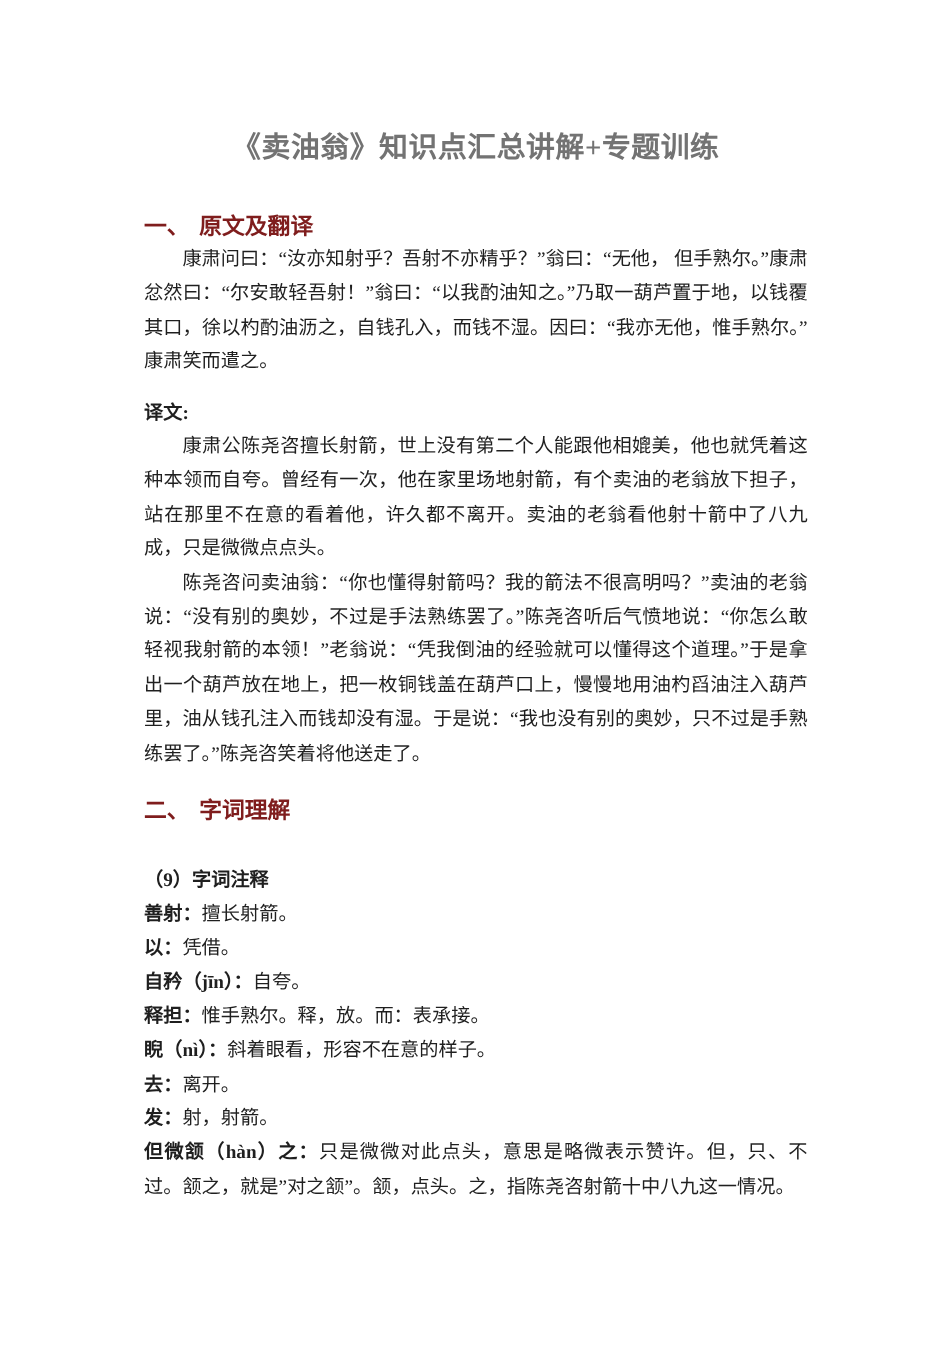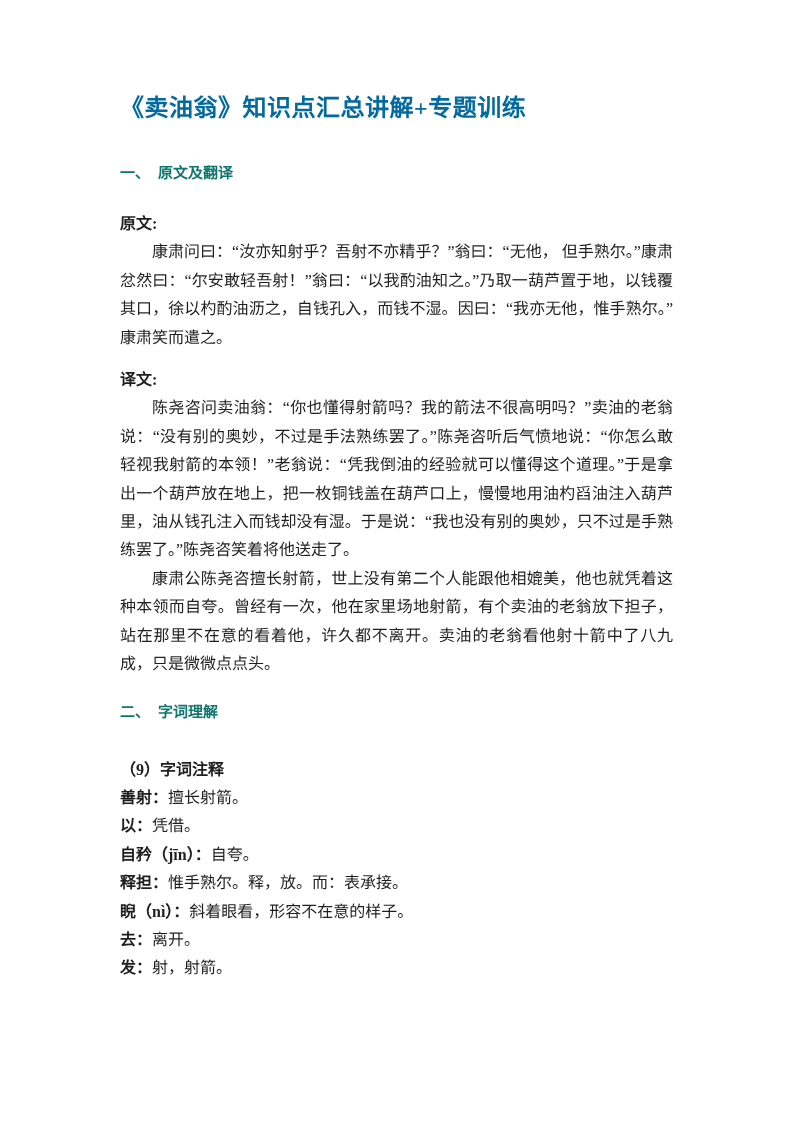--- a/index.html
+++ b/index.html
@@ -13,34 +13,34 @@
     width: 793px;
     height: 1122px;
     background: #ffffff;
     box-sizing: border-box;
     padding: 92px 120px 0 120px;
     font-family: "Liberation Serif", "DejaVu Serif", serif;
     color: #1f1f1f;
     overflow: hidden;
   }
   .doc-title {
-    margin: 0;
+    margin: 16px;
     font-size: 24px;
     font-weight: bold;
-    text-align: left;
+    text-align: center;
     line-height: 33px;
-    color: #0369a1;
+    color: #737373;
     letter-spacing: 0.5px;
   }
   .sec-heading {
     margin: 35px 0 0 0;
-    font-size: 15px;
+    font-size: 19px;
     font-weight: bold;
     line-height: 27px;
-    color: #0f766e;
+    color: #7f1d1d;
   }
   .sec-heading .sec-num {
     margin-right: 8px;
   }
   .sec-heading.sec2 {
     margin-top: 20px;
   }
   .block-label {
     margin: 23px 0 0 0;
     font-size: 16px;
@@ -75,32 +75,32 @@
 </style>
 </head>
 <body>
 
 <div class="page">
 
   <h1 class="doc-title">《卖油翁》知识点汇总讲解+专题训练</h1>
 
   <h2 class="sec-heading"><span class="sec-num">一、</span><span>原文及翻译</span></h2>
 
-  <p class="block-label">原文:</p>
   <p class="body-para">康肃问曰：“汝亦知射乎？吾射不亦精乎？”翁曰：“无他， 但手熟尔。”康肃忿然曰：“尔安敢轻吾射！”翁曰：“以我酌油知之。”乃取一葫芦置于地，以钱覆其口，徐以杓酌油沥之，自钱孔入，而钱不湿。因曰：“我亦无他，惟手熟尔。”康肃笑而遣之。</p>
 
   <p class="block-label trans-label">译文:</p>
+  <p class="body-para">康肃公陈尧咨擅长射箭，世上没有第二个人能跟他相媲美，他也就凭着这种本领而自夸。曾经有一次，他在家里场地射箭，有个卖油的老翁放下担子，站在那里不在意的看着他，许久都不离开。卖油的老翁看他射十箭中了八九成，只是微微点点头。</p>
   <p class="body-para">陈尧咨问卖油翁：“你也懂得射箭吗？我的箭法不很高明吗？”卖油的老翁说：“没有别的奥妙，不过是手法熟练罢了。”陈尧咨听后气愤地说：“你怎么敢轻视我射箭的本领！”老翁说：“凭我倒油的经验就可以懂得这个道理。”于是拿出一个葫芦放在地上，把一枚铜钱盖在葫芦口上，慢慢地用油杓舀油注入葫芦里，油从钱孔注入而钱却没有湿。于是说：“我也没有别的奥妙，只不过是手熟练罢了。”陈尧咨笑着将他送走了。</p>
-  <p class="body-para">康肃公陈尧咨擅长射箭，世上没有第二个人能跟他相媲美，他也就凭着这种本领而自夸。曾经有一次，他在家里场地射箭，有个卖油的老翁放下担子，站在那里不在意的看着他，许久都不离开。卖油的老翁看他射十箭中了八九成，只是微微点点头。</p>
 
   <h2 class="sec-heading sec2"><span class="sec-num">二、</span><span>字词理解</span></h2>
 
   <p class="sub-heading">（9）字词注释</p>
 
   <p class="def-line"><span class="def-term">善射：</span><span>擅长射箭。</span></p>
   <p class="def-line"><span class="def-term">以：</span><span>凭借。</span></p>
   <p class="def-line"><span class="def-term">自矜（jīn）：</span><span>自夸。</span></p>
   <p class="def-line"><span class="def-term">释担：</span><span>惟手熟尔。释，放。而：表承接。</span></p>
   <p class="def-line"><span class="def-term">睨（nì）：</span><span>斜着眼看，形容不在意的样子。</span></p>
   <p class="def-line"><span class="def-term">去：</span><span>离开。</span></p>
   <p class="def-line"><span class="def-term">发：</span><span>射，射箭。</span></p>
+  <p class="def-line"><span class="def-term">但微颔（hàn）之：</span><span>只是微微对此点头，意思是略微表示赞许。但，只、不过。颔之，就是”对之颔”。颔，点头。之，指陈尧咨射箭十中八九这一情况。</span></p>
 
 </div>
 
 </body></html>

